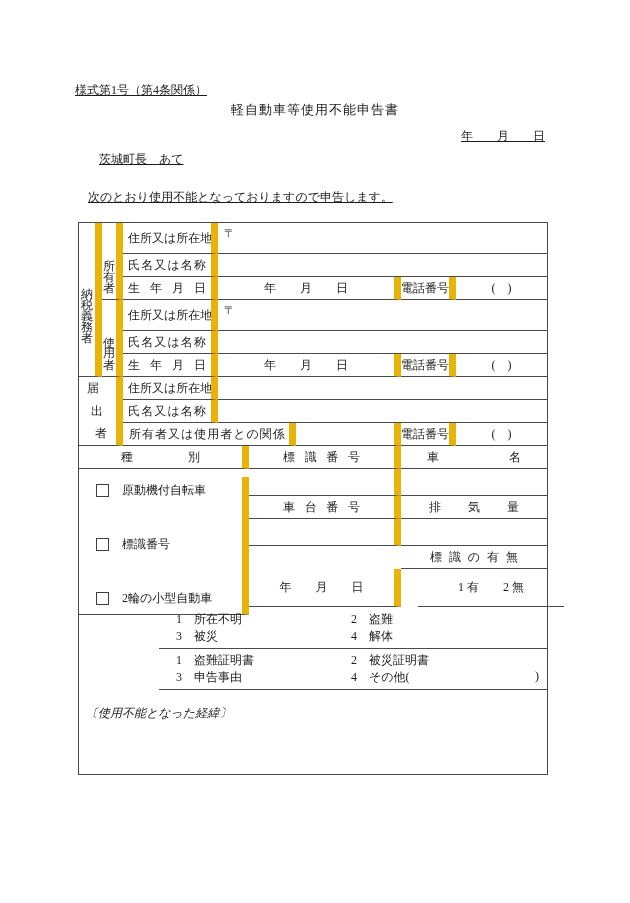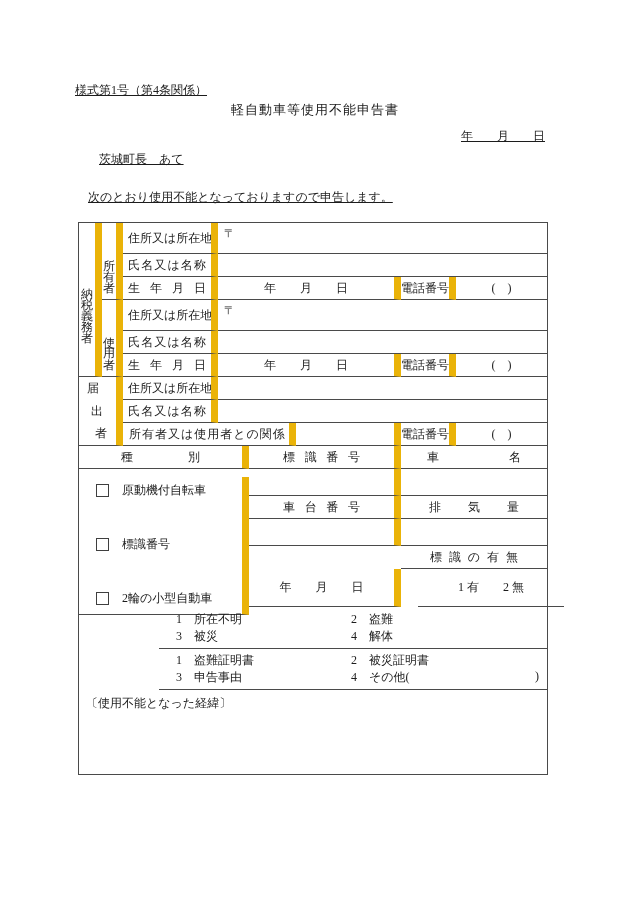--- a/index.html
+++ b/index.html
@@ -195,17 +195,17 @@
         <span>申告事由</span>
       </span>
       <span class="item item-b">
         <span class="no">4</span>
         <span>その他(</span>
         <span class="close-paren">)</span>
       </span>
     </div>
   </div>
 
-  <div class="cell box-label-cell" style="left:0; top:467px; width:468px; height:84px;">
+  <div class="cell box-label-cell" style="left:0; top:477px; width:468px; height:84px;font-style:italic;">
     <span>〔使用不能となった経緯〕</span>
   </div>
 
 </div>
 
 </body></html>

